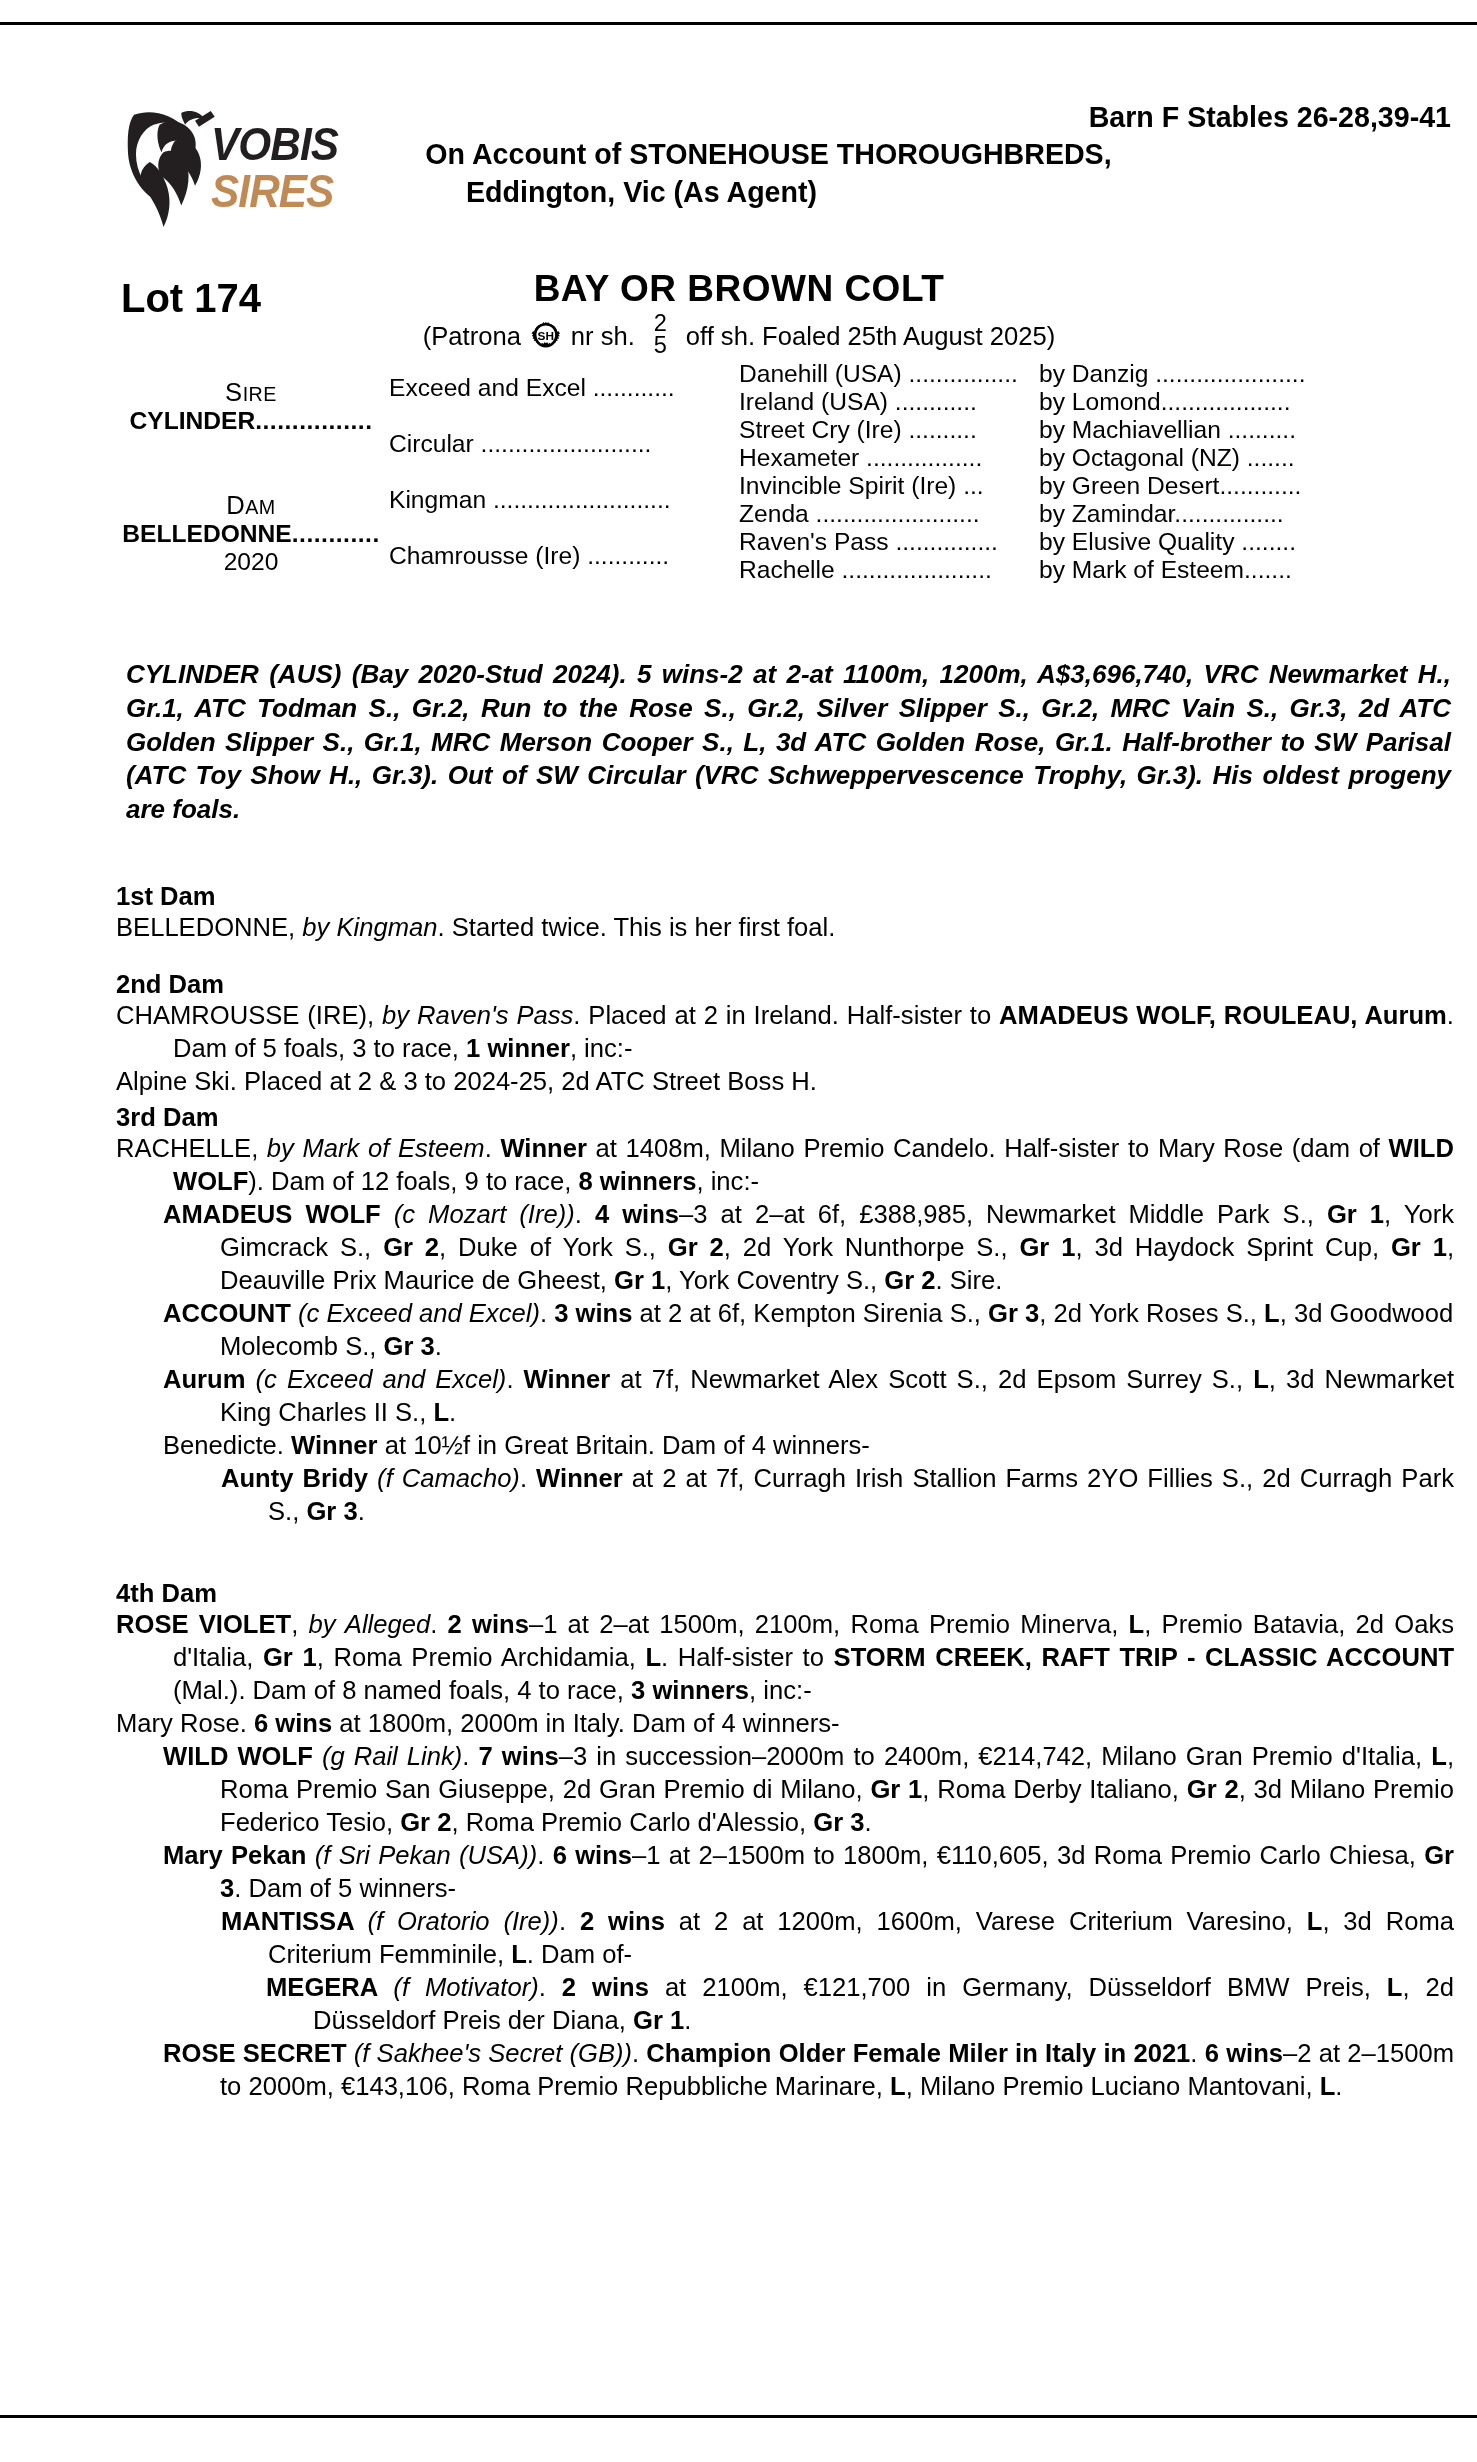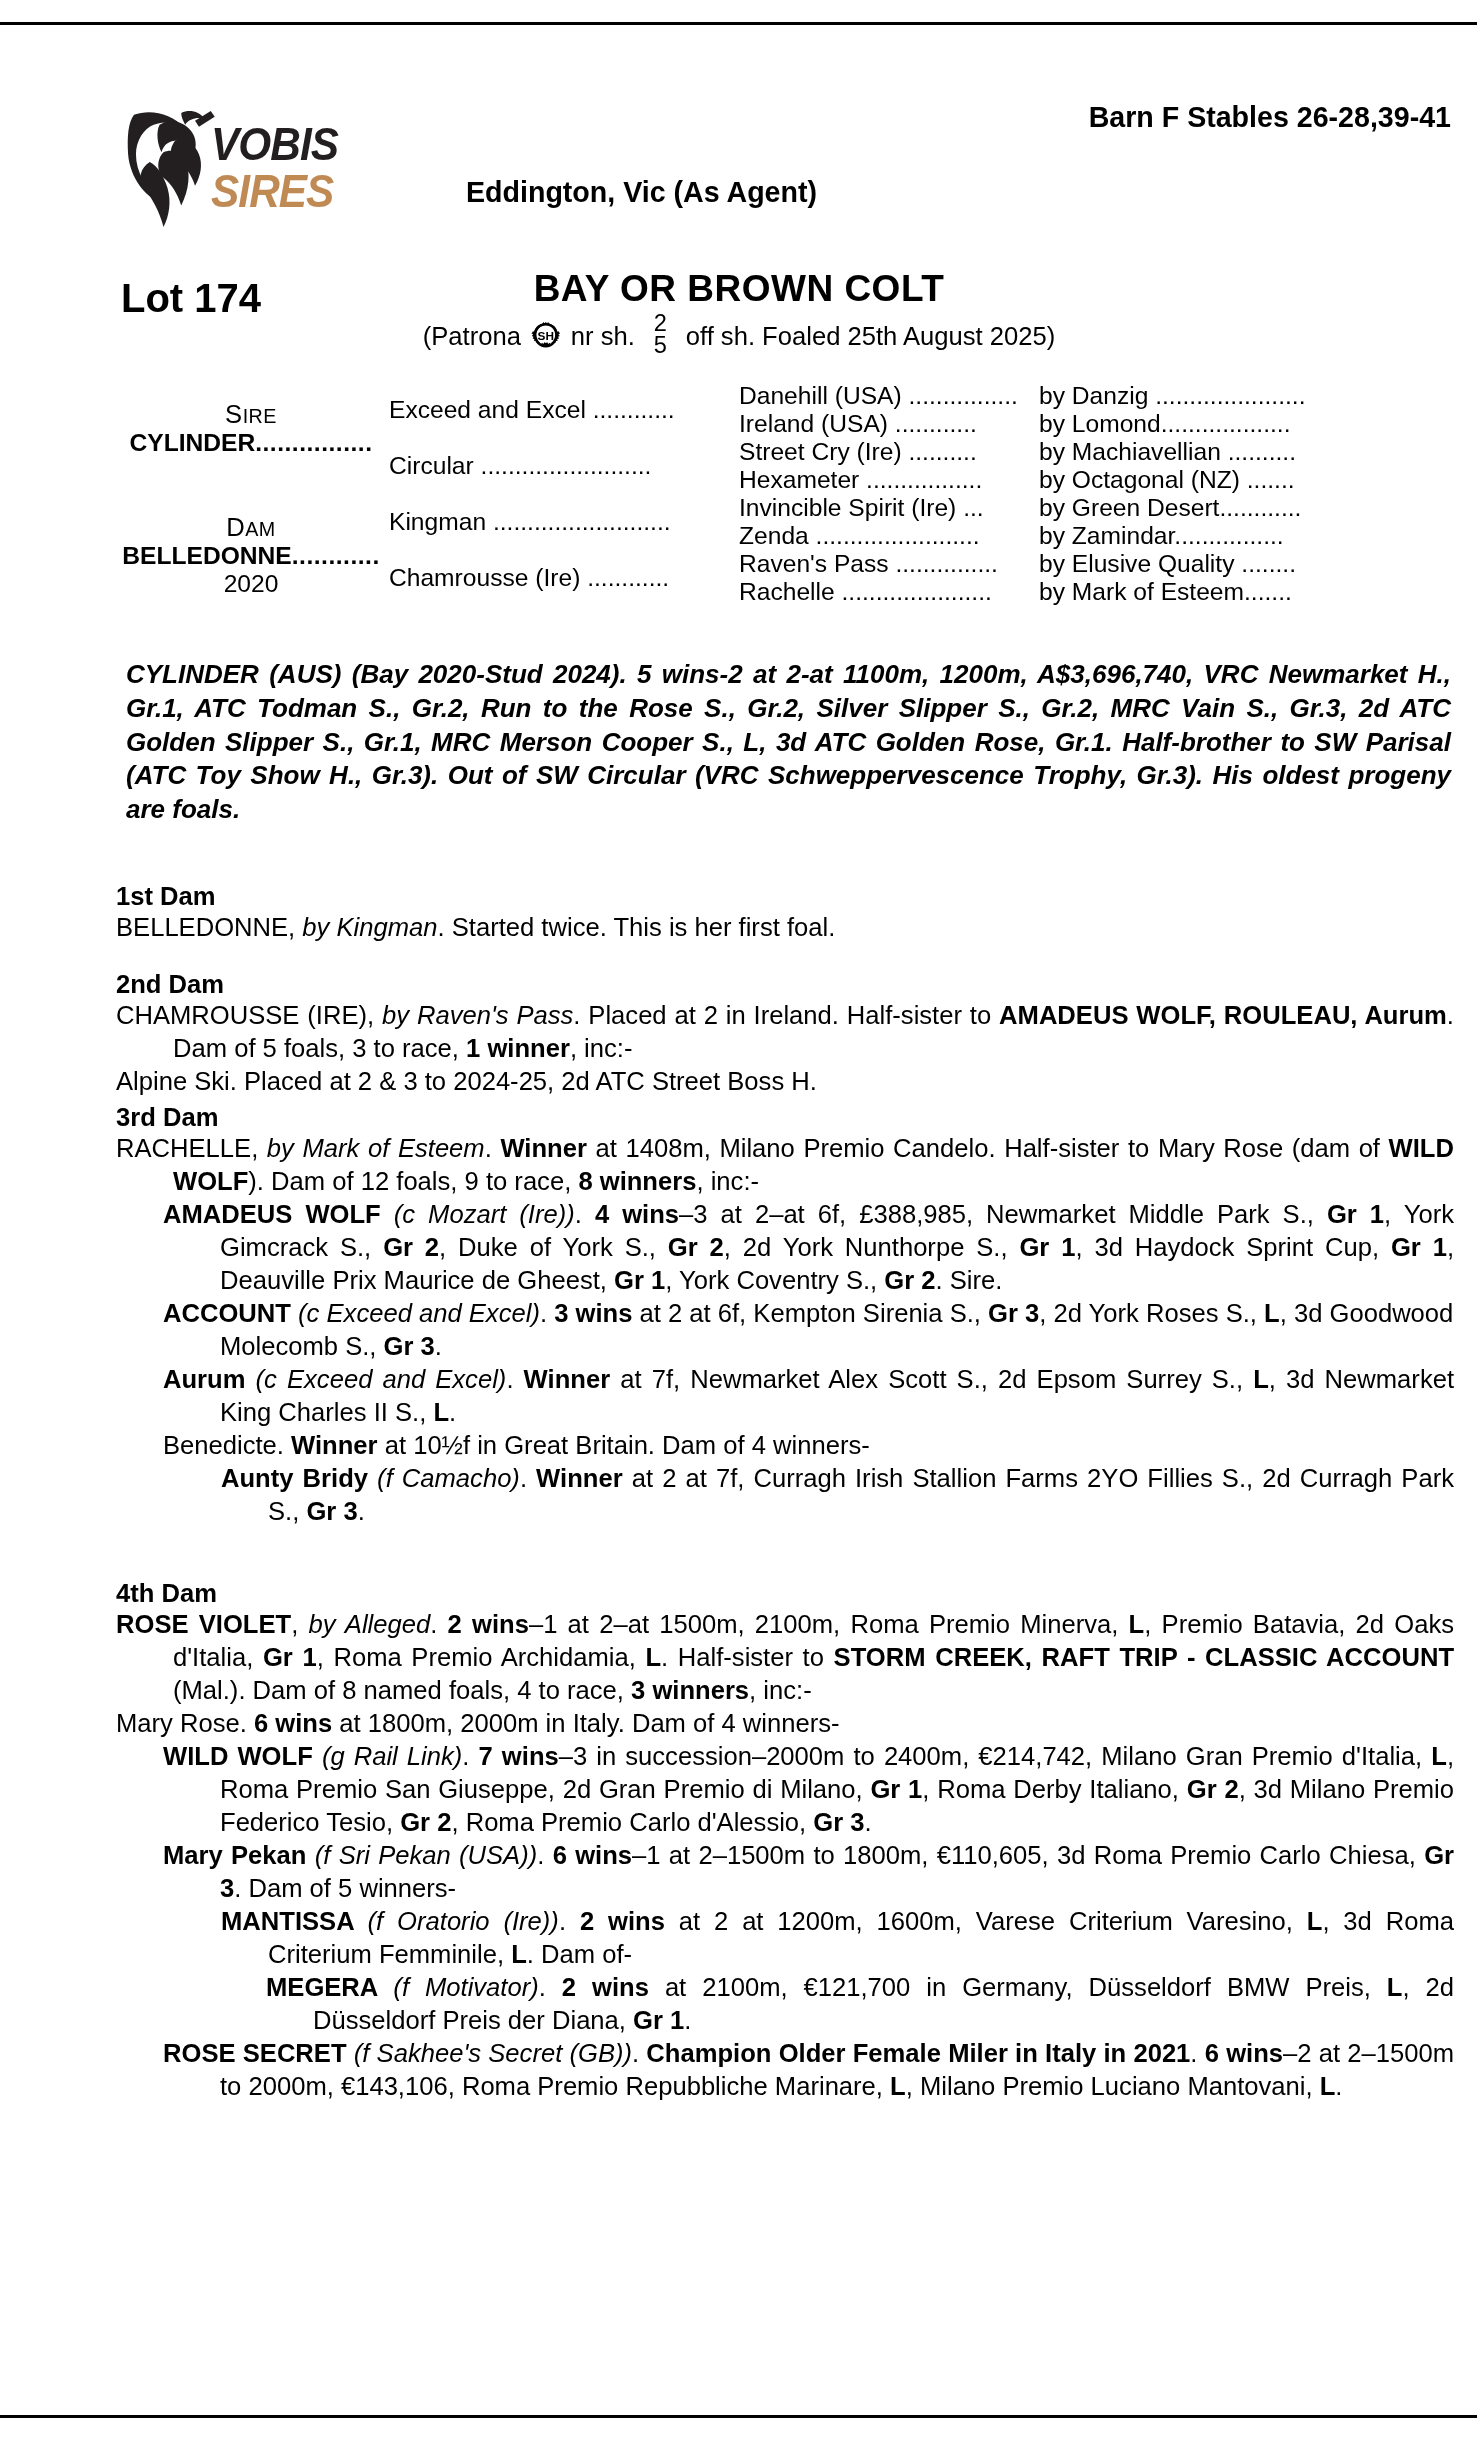--- a/index.html
+++ b/index.html
@@ -155,21 +155,21 @@
     margin: 0 11.8px;
     position: relative;
     top: -3.9px;
   }
   .frac .num { display: block; }
   .frac .den { display: block; }
 
   
   .pedigree {
     position: absolute;
-    top: 382px;
+    top: 360px;
     left: 0;
     width: 1478px;
     height: 236px;
     font-size: 24.6px;
   }
   .ped-col-a {
     position: absolute;
     left: 118px;
     top: 0;
     width: 266px;
@@ -295,20 +295,21 @@
           <path d="M30 56 C38 60 44 70 48 82 C52 96 50 110 44 122 C40 106 32 92 24 82 C18 74 20 62 30 56 Z"></path>
           <path d="M62 6 C70 2 80 4 86 12 C78 10 70 12 66 18 C64 14 62 10 62 6 Z"></path>
           <path d="M76 14 L92 4 L96 10 L80 20 Z"></path>
         </g>
       </svg>
       <div class="logo-word-vobis">VOBIS</div>
       <div class="logo-word-sires">SIRES</div>
     </div>
 
     <div class="barn">Barn F Stables 26-28,39-41</div>
+    <div class="acct-line1">On Account of STONEHOUSE THOROUGHBREDS,</div>
     <div class="acct-line2">Eddington, Vic (As Agent)</div>
   </div>
 
   <div class="titleblock">
     <div class="lot">Lot 174</div>
     <div class="colt-title">BAY OR BROWN COLT</div>
     <div class="branded">
       <span>(Patrona</span>
       <span class="brandmark">
         <svg width="29.6" height="27.6" viewBox="0 0 30 28" style="font-size:26px">

